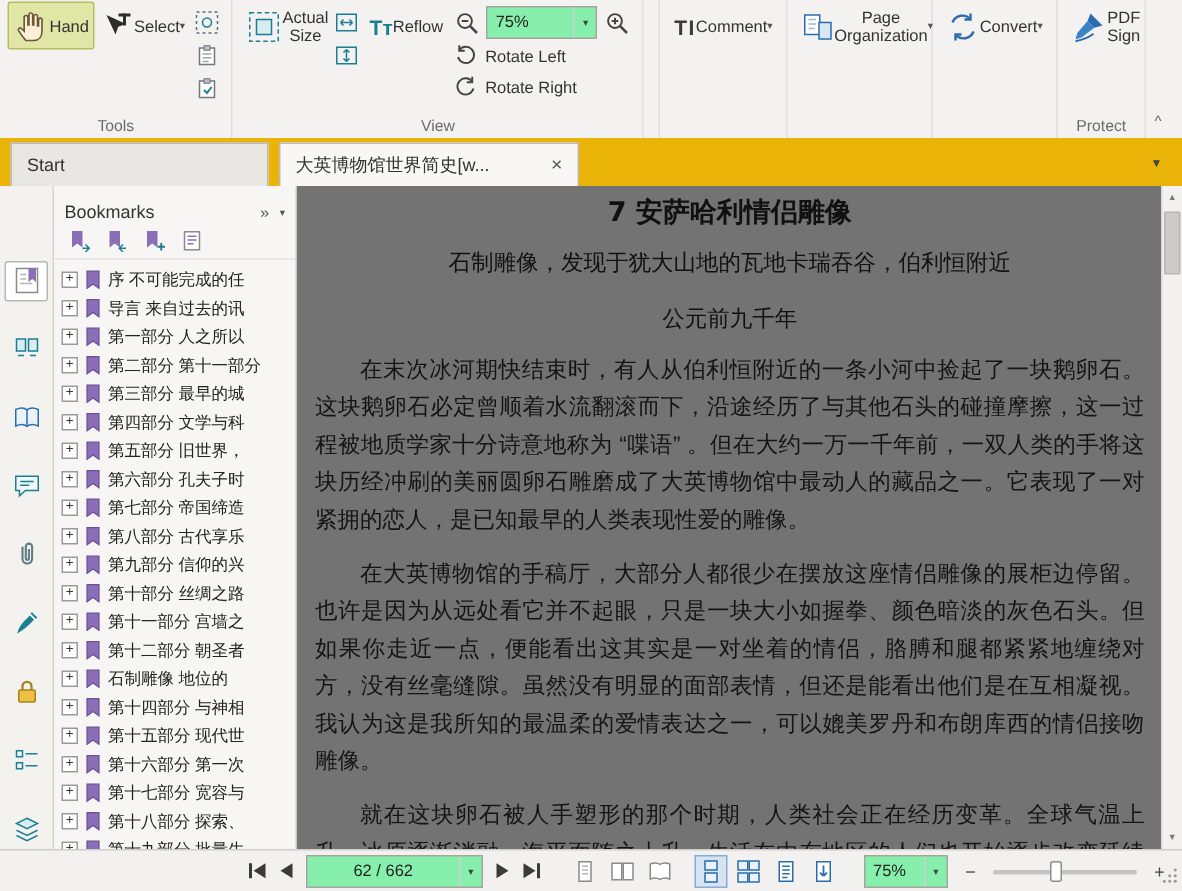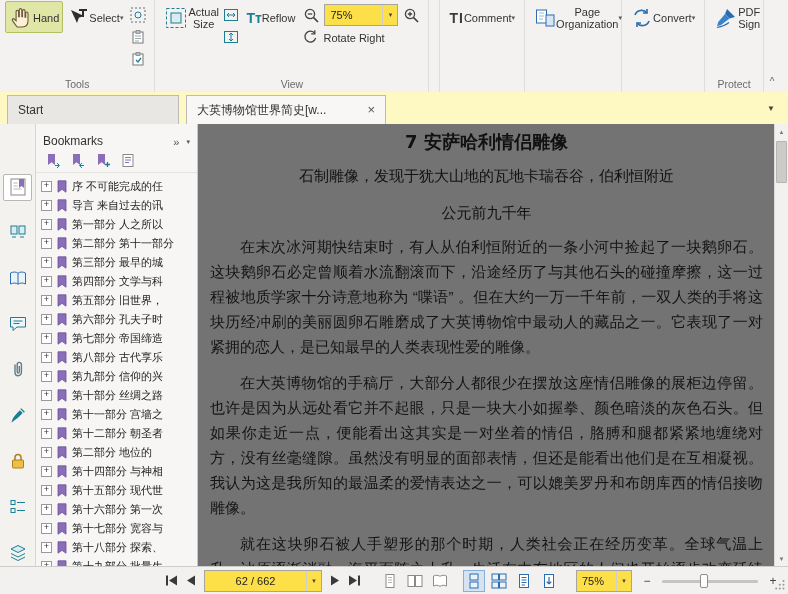--- a/index.html
+++ b/index.html
@@ -16,34 +16,34 @@
   .bigbtn{min-width:40px;max-width:70px;padding:3px 3px 1px;display:flex;flex-direction:row;align-items:center;
           border:1px solid transparent;border-radius:2px;background:none;font:inherit;color:#333;cursor:default}
   .bigbtn .ic{height:26px;display:flex;align-items:center;justify-content:center}
   .bigbtn .lbl{font-size:11px;line-height:12px;text-align:center}
   .bigbtn .caret{font-size:7px;line-height:8px;color:#555}
   .bigbtn.active{background:#dfe6a6;border-color:#b4bf62}
   .minicol{display:flex;flex-direction:column;gap:3px;padding:4px 1px}
   .minibtn{width:20px;height:19px;display:flex;align-items:center;justify-content:center}
   .zoomstack{display:flex;flex-direction:column;padding:3px 2px;gap:2px}
   .zoomrow{display:flex;align-items:center;gap:3px}
-  .combo{display:flex;align-items:center;background:#fde047;border:1px solid #a6a4a0;height:20px}
+  .combo{display:flex;align-items:center;background:#86efac;border:1px solid #a6a4a0;height:20px}
   .combo .val{flex:1;padding:0 5px;font-size:11px;color:#222;text-align:left}
   .combo .cbtn{width:14px;height:100%;display:flex;align-items:center;justify-content:center;
                border-left:1px solid #cfcfcf;font-size:7px;color:#444}
   .rotrow{display:flex;align-items:center;gap:5px;height:19px;padding:0 2px}
   .rotrow .rl{font-size:11px;color:#333;white-space:nowrap}
   .ti-glyph{font-weight:bold;font-size:14px;letter-spacing:1px;color:#3a3a3a}
   .reflow-glyph{font-weight:bold;font-size:14px;color:#1b7f93}
   .ribbon-collapse{position:absolute;right:8px;bottom:3px;width:16px;height:12px;text-align:center;
                    font-size:10px;color:#666;line-height:10px}
   .rspacer{flex:1;border-right:none}
 
   
-  .tabbar{position:absolute;left:0;top:92px;width:788px;height:32px;background:#fef9c3;
+  .tabbar{position:absolute;left:0;top:92px;width:788px;height:32px;background:#eab308;
           border-bottom:1px solid #c6c4c0;display:flex;align-items:flex-end}
   .tab{height:28px;display:flex;align-items:center;padding:0 10px;border:1px solid #bdbbb7;border-bottom:none;
        background:#e9e7e4;font-size:12px;color:#333;margin-left:7px;width:150px}
   .tab.active{background:#f8f7f5;width:178px}
   .tab .close{margin-left:auto;padding-left:8px;color:#555;font-size:13px;line-height:12px}
   .tab .tlabel{white-space:nowrap;overflow:hidden}
   .tab-menu{margin-left:auto;margin-right:8px;align-self:center;width:18px;height:16px;display:flex;
             align-items:center;justify-content:center;font-size:8px;color:#444}
 
   
@@ -202,20 +202,29 @@
               <svg width="17" height="17">
                   <circle cx="7" cy="7" r="4.6" fill="none" stroke="#444" stroke-width="1.3"></circle>
                   <path d="M10.4 10.4L15 15" stroke="#444" stroke-width="1.7"></path>
                   <path d="M4.8 7h4.4M7 4.8v4.4" stroke="#444" stroke-width="1.3"></path>
                 </svg>
             </span>
           </div>
           <div class="rotrow">
             <span>
               <svg width="15" height="15">
+                  <path d="M3.2 4.5A5.4 5.4 0 1 1 2.4 9" fill="none" stroke="#444" stroke-width="1.3"></path>
+                  <path d="M3.2 1.2v3.6h3.6" fill="none" stroke="#444" stroke-width="1.3"></path>
+                </svg>
+            </span>
+            <span class="rl">Rotate Left</span>
+          </div>
+          <div class="rotrow">
+            <span>
+              <svg width="15" height="15">
                   <path d="M11.8 4.5A5.4 5.4 0 1 0 12.6 9" fill="none" stroke="#444" stroke-width="1.3"></path>
                   <path d="M11.8 1.2v3.6H8.2" fill="none" stroke="#444" stroke-width="1.3"></path>
                 </svg>
             </span>
             <span class="rl">Rotate Right</span>
           </div>
         </div>
       </div>
       <div class="rlabel">View</div>
     </div>
@@ -496,21 +505,21 @@
             <svg class="bm-flag" width="12" height="13" viewBox="0 0 12 13">
               <path d="M2 .8h8v11.4L6 9.3l-4 2.9z" fill="#8a6fb8" stroke="#6a4f98" stroke-width=".8"></path>
             </svg>
             <span class="bm-label">第十二部分 朝圣者</span>
           </div>
           <div class="bm-row">
             <span class="bm-expand">+</span>
             <svg class="bm-flag" width="12" height="13" viewBox="0 0 12 13">
               <path d="M2 .8h8v11.4L6 9.3l-4 2.9z" fill="#8a6fb8" stroke="#6a4f98" stroke-width=".8"></path>
             </svg>
-            <span class="bm-label">第二部分 地位的</span>
+            <span class="bm-label">石制雕像 地位的</span>
           </div>
           <div class="bm-row">
             <span class="bm-expand">+</span>
             <svg class="bm-flag" width="12" height="13" viewBox="0 0 12 13">
               <path d="M2 .8h8v11.4L6 9.3l-4 2.9z" fill="#8a6fb8" stroke="#6a4f98" stroke-width=".8"></path>
             </svg>
             <span class="bm-label">第十四部分 与神相</span>
           </div>
           <div class="bm-row">
             <span class="bm-expand">+</span>

